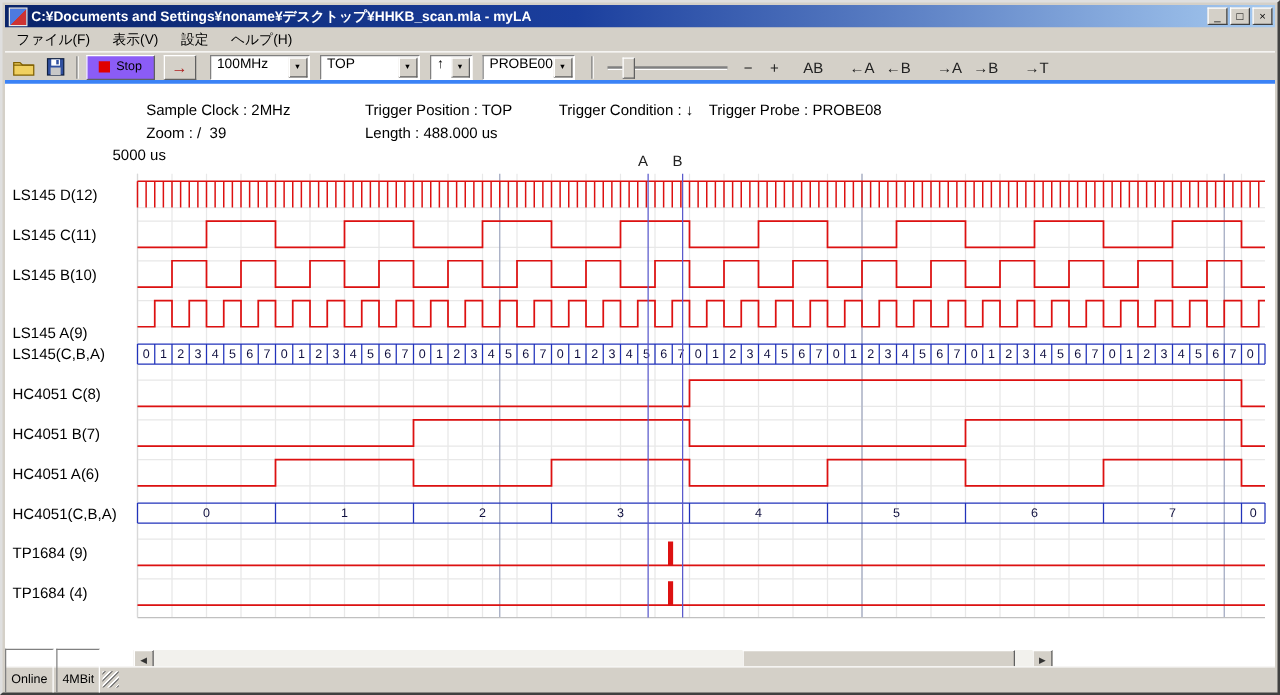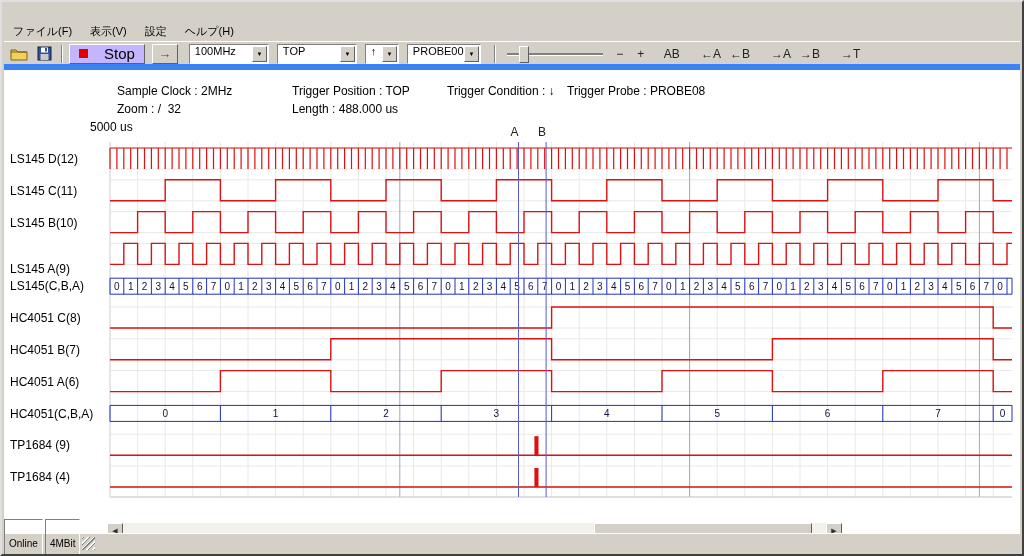--- a/index.html
+++ b/index.html
@@ -24,23 +24,23 @@
     align-items:center;background:#d4d0c8;}
   .menu-item{padding:3px 9px;cursor:default;}
 
   
   .toolbar{position:absolute;top:39px;left:2px;right:2px;height:23px;display:flex;
     align-items:center;gap:3px;padding:0 4px;background:#d4d0c8;
     border-top:1px solid #fff;}
   .tb-sep{width:0;height:18px;border-left:1px solid #808080;border-right:1px solid #fff;margin:0 3px;}
   .tool-icon-btn{width:22px;height:20px;background:transparent;border:1px solid transparent;
     padding:1px;display:flex;align-items:center;justify-content:center;}
-  .stop-btn{height:20px;display:flex;align-items:center;gap:16px;background:#c4b5fd;
+  .stop-btn{height:20px;display:flex;align-items:center;gap:5px;background:#8b5cf6;
     border:1px solid;border-color:#fff #606060 #606060 #fff;padding:0 9px;
-    font-family:"Liberation Sans",sans-serif;font-size:15px;}
+    font-family:"Liberation Sans",sans-serif;font-size:10px;}
   .stop-square{width:9px;height:9px;background:#e00000;display:inline-block;}
   .run-btn{width:26px;height:20px;background:#d4d0c8;border:1px solid;
     border-color:#fff #606060 #606060 #fff;color:#b02020;font-weight:bold;font-size:13px;
     padding:0;font-family:"Liberation Sans",sans-serif;margin-left:4px;}
   .combo{height:20px;background:#fff;border:1px solid;border-color:#808080 #fff #fff #808080;
     display:flex;position:relative;padding-left:5px;font-size:11px;box-sizing:border-box;}
   .combo-text{white-space:nowrap;}
   .combo-arrow{position:absolute;right:1px;top:1px;bottom:1px;width:15px;background:#d4d0c8;
     border:1px solid;border-color:#fff #606060 #606060 #fff;font-size:6px;
     display:flex;align-items:center;justify-content:center;color:#000;box-sizing:border-box;}
@@ -48,21 +48,21 @@
   .slider-track{position:absolute;left:0;right:0;top:8px;height:2px;background:#808080;
     border-bottom:1px solid #fff;}
   .slider-handle{position:absolute;left:12px;top:1px;width:8px;height:15px;background:#d4d0c8;
     border:1px solid;border-color:#fff #606060 #606060 #fff;}
   .flat-btn{height:20px;min-width:18px;background:transparent;border:none;
     font-family:"Liberation Sans",sans-serif;font-size:12px;padding:0 3px;color:#222;}
   .gap8{margin-left:8px;} .gap12{margin-left:12px;}
 
   
   .content{position:absolute;top:62px;left:2px;right:2px;bottom:20px;background:#fff;
-    border-top:6px solid #3b82f6;overflow:hidden;}
+    border-top:3px solid #3b82f6;overflow:hidden;}
   .info-item{position:absolute;font-size:12px;white-space:pre;}
   .time-scale{position:absolute;font-size:12px;}
   .ch-label{position:absolute;left:6px;width:98px;font-size:12px;white-space:nowrap;}
   #wave-svg{position:absolute;left:0;top:49px;}
 
   
   .hscroll{position:absolute;top:453px;left:103px;width:735px;height:16px;display:flex;
     background:#f2f1ed;}
   .scroll-btn{width:16px;height:16px;background:#d4d0c8;border:1px solid;
     border-color:#fff #606060 #606060 #fff;font-size:7px;padding:0;
@@ -78,20 +78,29 @@
   .status-panel{height:14px;border:1px solid;border-color:#808080 #fff #fff #808080;
     margin-right:2px;font-size:10px;display:flex;align-items:center;padding:16px 4px;}
   .resize-grip{width:13px;height:13px;margin-right:1px;
     background:repeating-linear-gradient(135deg,#fff 0 1px,#808080 1px 2px,#d4d0c8 2px 4px);}
 </style>
 </head>
 <body>
 
 <div class="app">
 
+  <div class="titlebar">
+    <div class="app-icon"></div>
+    <span class="title-text">C:¥Documents and Settings¥noname¥デスクトップ¥HHKB_scan.mla - myLA</span>
+    <div class="win-controls">
+      <button class="win-btn">_</button>
+      <button class="win-btn">□</button>
+      <button class="win-btn">×</button>
+    </div>
+  </div>
 
   <div class="menubar">
     <span class="menu-item">ファイル(F)</span>
     <span class="menu-item">表示(V)</span>
     <span class="menu-item">設定</span>
     <span class="menu-item">ヘルプ(H)</span>
   </div>
 
   <div class="toolbar">
     <button class="tool-icon-btn">
@@ -145,21 +154,21 @@
     <button class="flat-btn gap12">→A</button>
     <button class="flat-btn">→B</button>
     <button class="flat-btn gap12">→T</button>
   </div>
 
   <div class="content">
     <span class="info-item" style="left:113px;top:14px">Sample Clock : 2MHz</span>
     <span class="info-item" style="left:288px;top:14px">Trigger Position : TOP</span>
     <span class="info-item" style="left:443px;top:14px">Trigger Condition : ↓</span>
     <span class="info-item" style="left:563px;top:14px">Trigger Probe : PROBE08</span>
-    <span class="info-item" style="left:113px;top:32px">Zoom : /  32</span>
+    <span class="info-item" style="left:113px;top:32px">Zoom : /  39</span>
     <span class="info-item" style="left:288px;top:32px">Length : 488.000 us</span>
 
     <svg id="wave-svg" width="1020" height="400">
         <path d="M106.0 23L106.0 378M133.6 23L133.6 378M161.2 23L161.2 378M188.8 23L188.8 378M216.4 23L216.4 378M244.0 23L244.0 378M271.6 23L271.6 378M299.2 23L299.2 378M326.8 23L326.8 378M354.4 23L354.4 378M382.0 23L382.0 378M409.6 23L409.6 378M437.2 23L437.2 378M464.8 23L464.8 378M492.4 23L492.4 378M520.0 23L520.0 378M547.6 23L547.6 378M575.2 23L575.2 378M602.8 23L602.8 378M630.4 23L630.4 378M658.0 23L658.0 378M685.6 23L685.6 378M713.2 23L713.2 378M740.8 23L740.8 378M768.4 23L768.4 378M796.0 23L796.0 378M823.6 23L823.6 378M851.2 23L851.2 378M878.8 23L878.8 378M906.4 23L906.4 378M934.0 23L934.0 378M961.6 23L961.6 378M989.2 23L989.2 378" stroke="#e8e8e8" fill="none"></path>
         <path d="M106 29.0L1008 29.0M106 50.0L1008 50.0M106 60.8L1008 60.8M106 81.8L1008 81.8M106 92.6L1008 92.6M106 113.6L1008 113.6M106 124.4L1008 124.4M106 145.4L1008 145.4M106 188.0L1008 188.0M106 209.0L1008 209.0M106 219.8L1008 219.8M106 240.8L1008 240.8M106 251.6L1008 251.6M106 272.6L1008 272.6M106 315.2L1008 315.2M106 336.2L1008 336.2M106 347.0L1008 347.0M106 368.0L1008 368.0" stroke="#e8e8e8" fill="none"></path>
         <line x1="395.8" y1="23" x2="395.8" y2="378" stroke="#a0a8c0"></line>
         <line x1="685.6" y1="23" x2="685.6" y2="378" stroke="#a0a8c0"></line>
         <line x1="975.4" y1="23" x2="975.4" y2="378" stroke="#a0a8c0"></line>
         <line x1="106" y1="378" x2="1008" y2="378" stroke="#c0c0c0"></line>
         <line x1="106" y1="23" x2="106" y2="378" stroke="#d8d8d8"></line>

